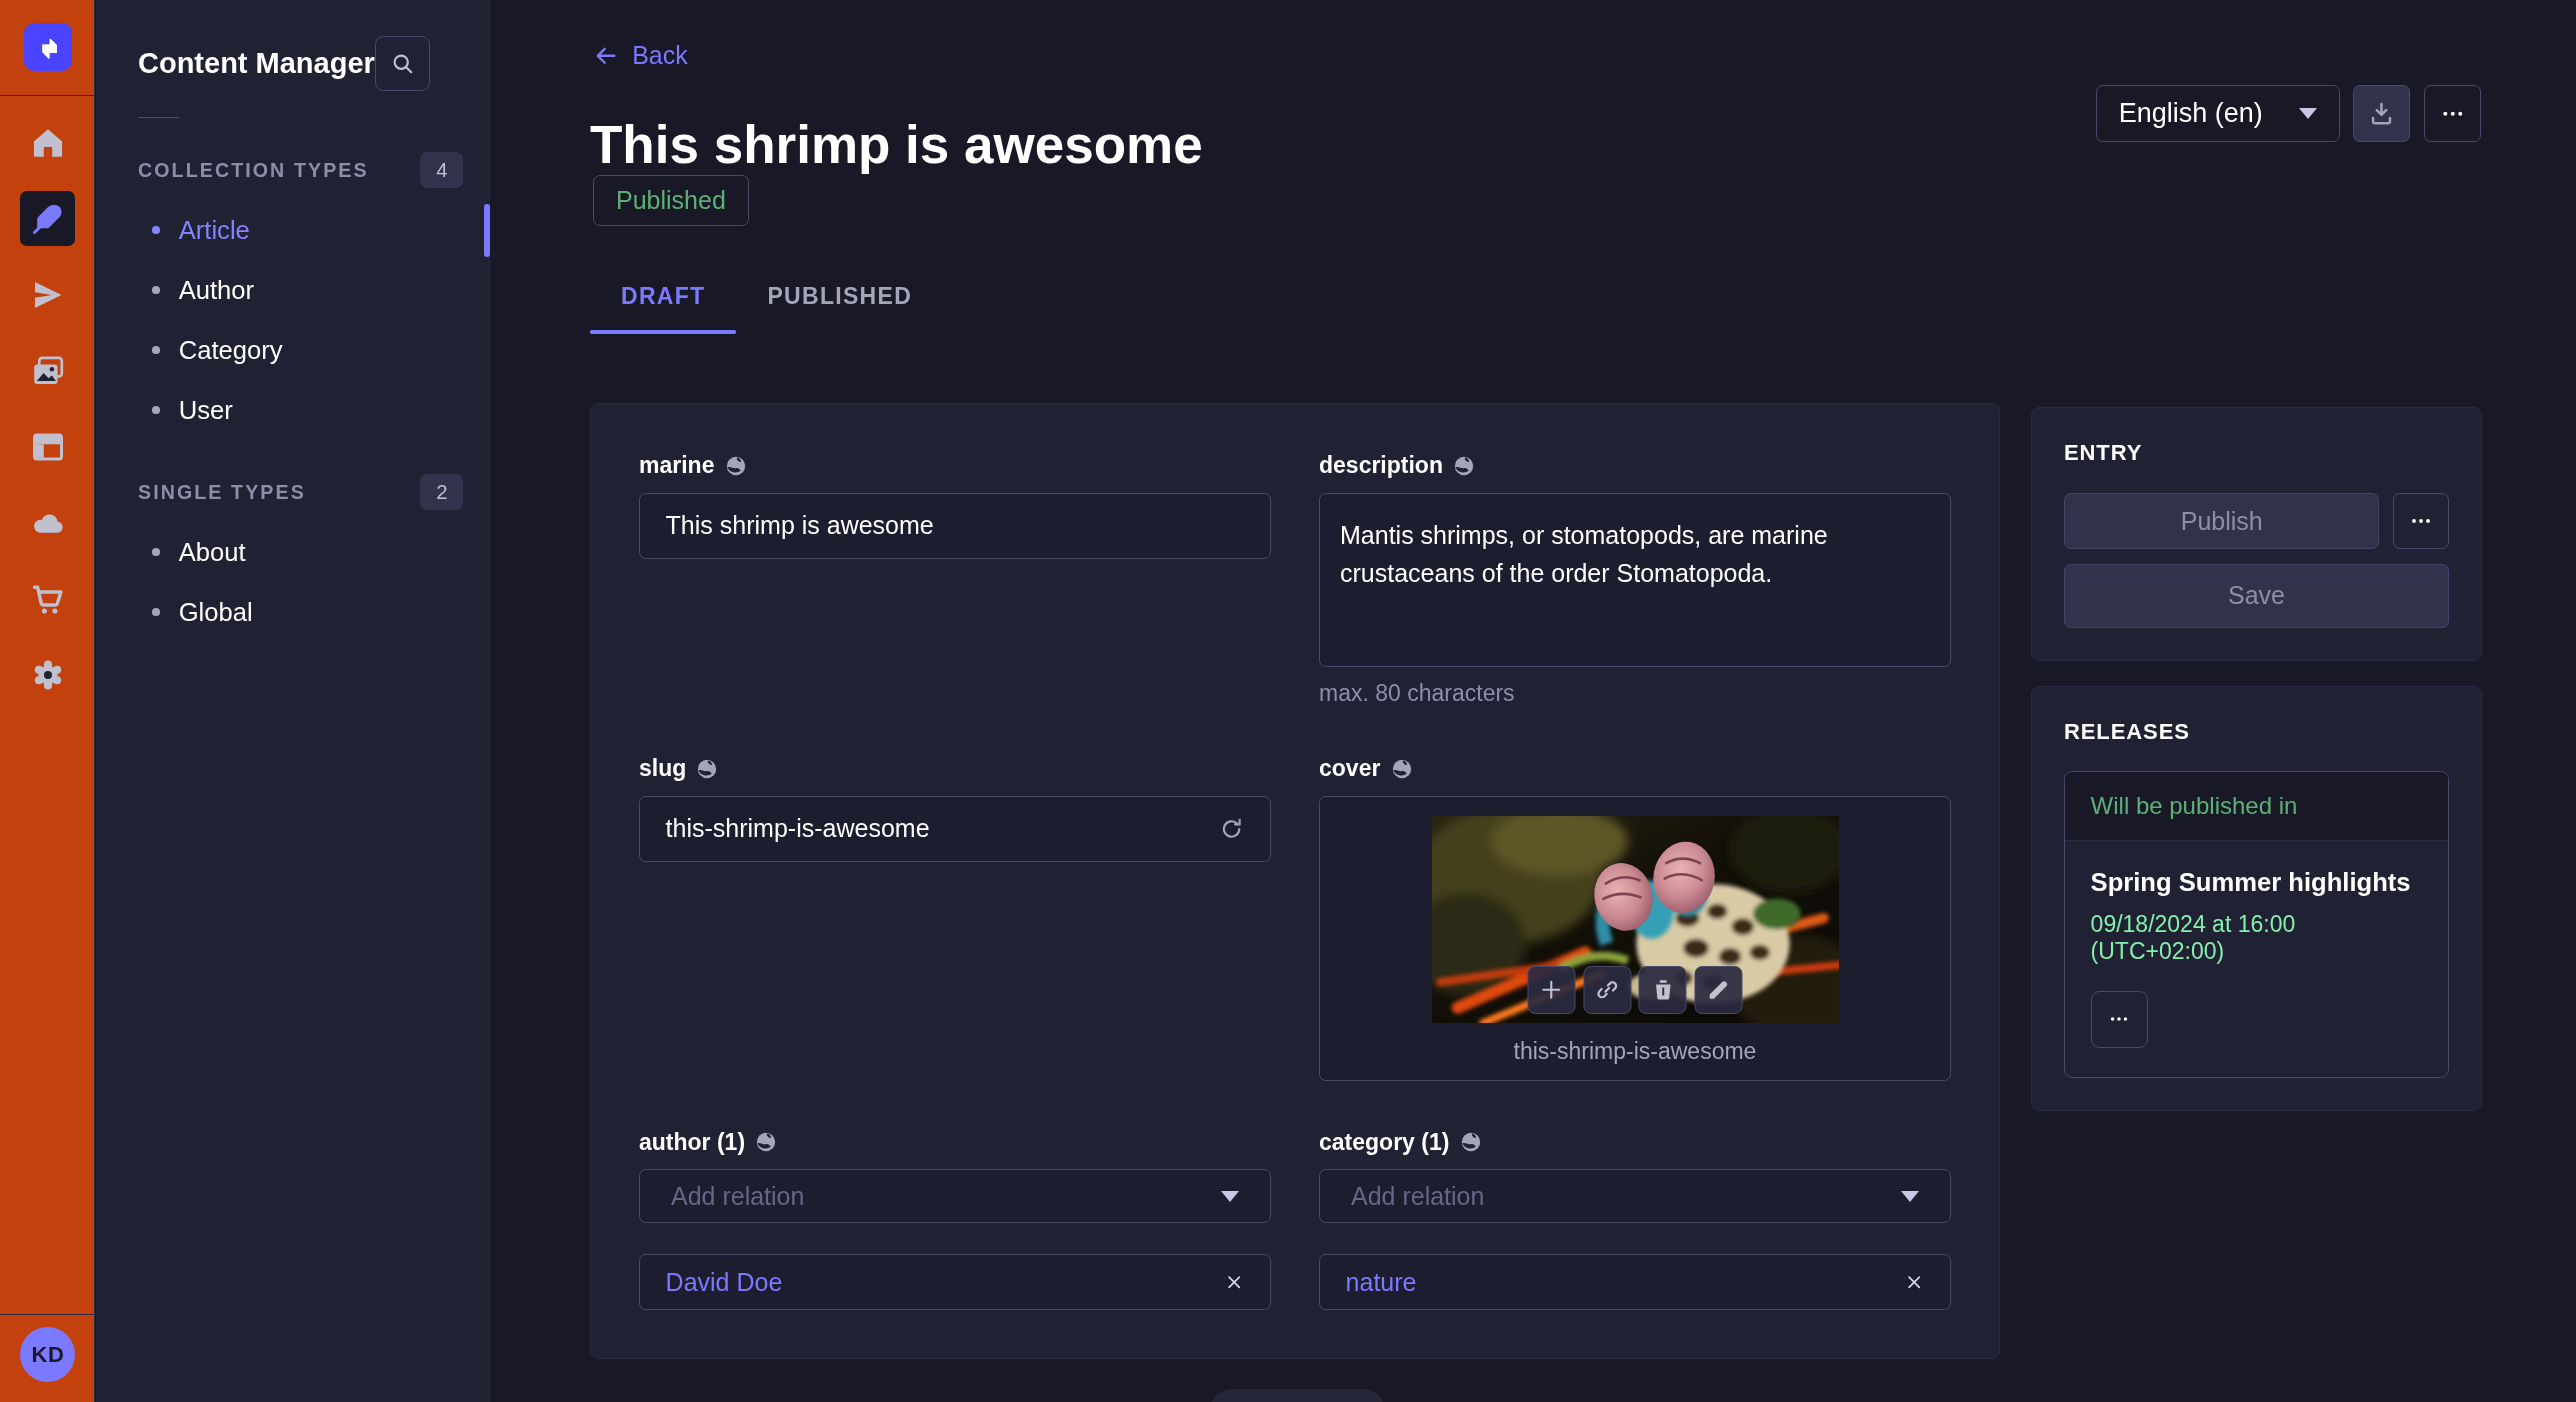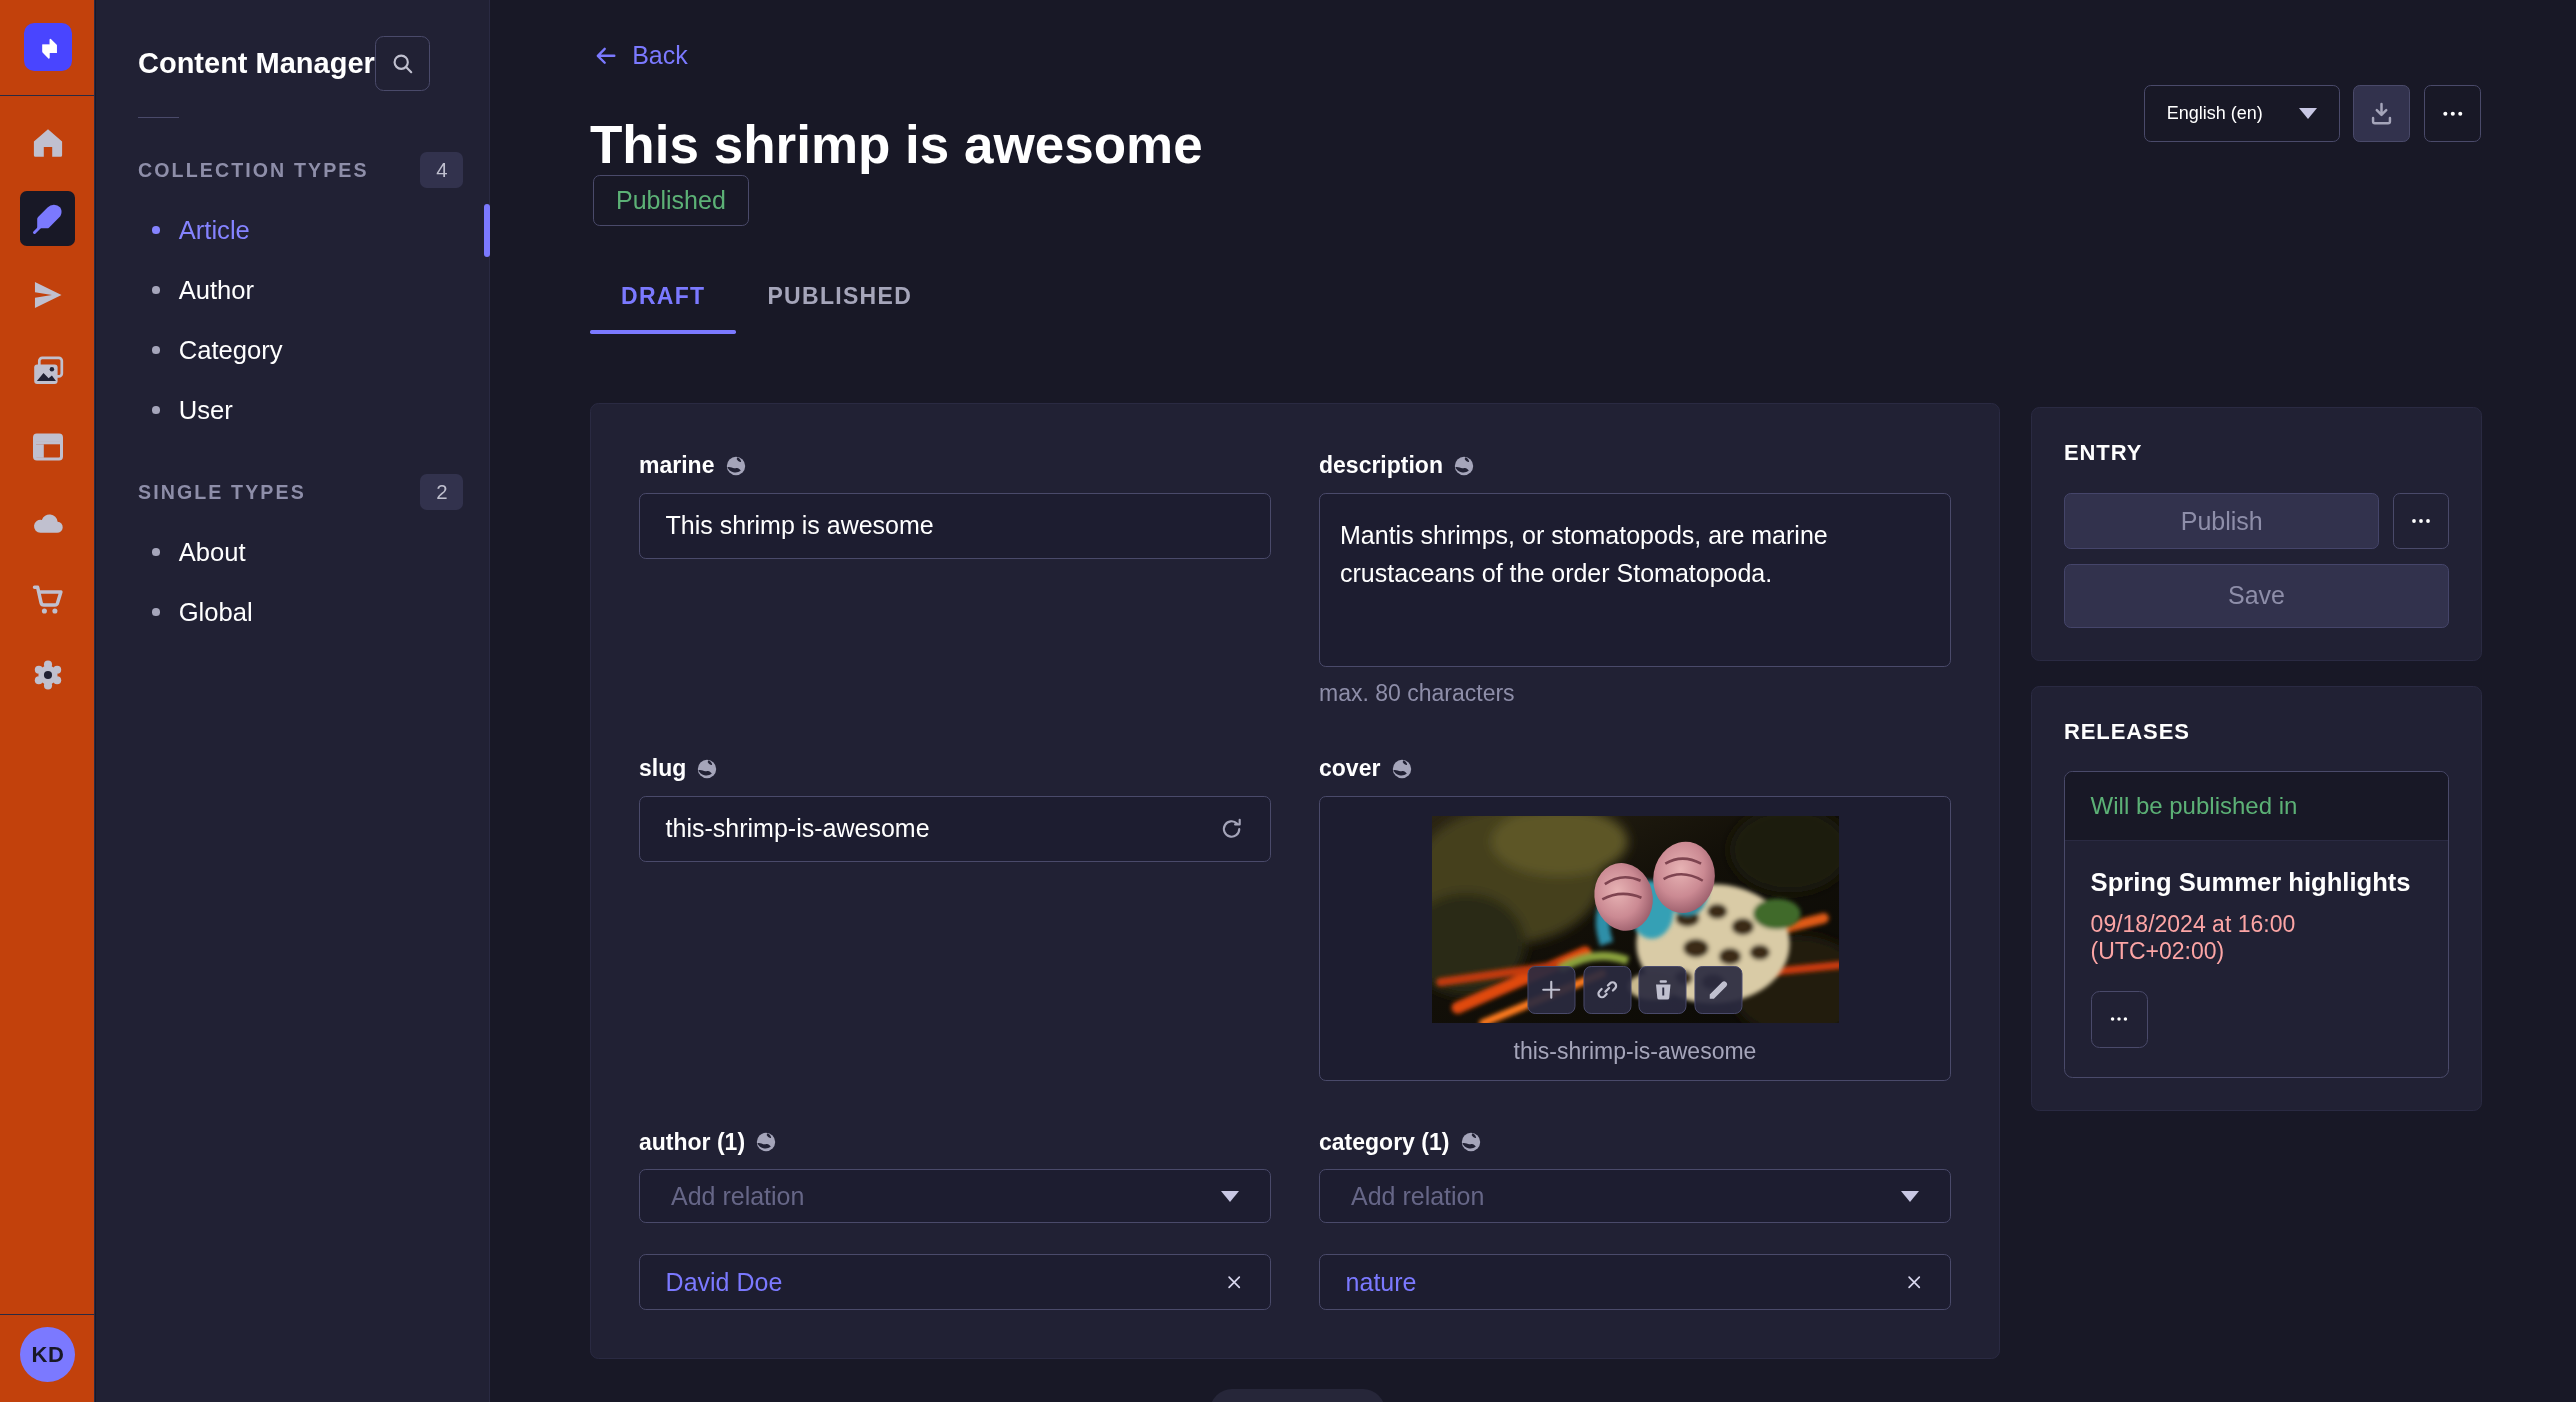--- a/index.html
+++ b/index.html
@@ -46,21 +46,21 @@
 
   
   .main{position:absolute;left:492px;top:0;width:2084px;height:1402px;}
   .back-link{position:absolute;left:101px;top:41px;display:flex;align-items:center;gap:13.6px;
              color:#7b79ff;font-size:25px;}
   .page-title{position:absolute;left:98px;top:78px;font-size:53px;font-weight:bold;color:#ffffff;}
   .status-badge{position:absolute;left:101px;top:175px;border:0.9px solid #4a4a6a;border-radius:6.8px;
                 padding:10.2px 22px;font-size:25px;color:#5cb176;background:transparent;}
   .top-controls{position:absolute;top:85px;right:95px;display:flex;align-items:center;gap:13.6px;}
   .locale-select{height:55px;border:0.9px solid #4a4a6a;border-radius:6.8px;display:flex;align-items:center;
-                 gap:36px;padding:0 22px;font-size:18px;color:#ffffff;background:transparent;}
+                 gap:36px;padding:0 22px;font-size:27px;color:#ffffff;background:transparent;}
   .caret{width:0;height:0;border-left:9.4px solid transparent;border-right:9.4px solid transparent;
          border-top:11px solid #c8c7e4;}
   .icon-btn{width:55px;height:55px;border-radius:6.8px;border:0.9px solid #4a4a6a;background:transparent;
             display:flex;align-items:center;justify-content:center;}
   .icon-btn.filled{background:#32324d;}
 
   .tabs{position:absolute;left:98px;top:283px;display:flex;}
   .tab{padding:0 31px;font-size:23px;font-weight:bold;letter-spacing:1.3px;color:#a5a5ba;
        height:51px;display:flex;align-items:flex-start;position:relative;}
   .tab.active{color:#7b79ff;}
@@ -99,21 +99,21 @@
   .entry-buttons{margin-top:27px;display:flex;gap:13.6px;}
   .btn{border-radius:6.8px;font-size:25px;display:flex;align-items:center;justify-content:center;box-sizing:border-box;}
   .btn-publish{flex:1;height:56px;background:#32324d;border:0.9px solid #45456a;color:#8e8ea9;}
   .btn-more{width:56px;height:56px;background:transparent;border:0.9px solid #4a4a6a;}
   .btn-save{width:100%;height:64px;margin-top:14.5px;background:#32324d;border:0.9px solid #45456a;color:#8e8ea9;}
   .release-card{margin-top:25.6px;border:0.9px solid #4a4a6a;border-radius:8.5px;overflow:hidden;}
   .release-head{background:#181826;border-bottom:0.9px solid #2a2a42;padding:20.4px 25.6px;
                 font-size:24px;color:#5cb176;}
   .release-body{padding:27px 25.6px 29px 25.6px;}
   .release-name{font-size:25.6px;font-weight:bold;color:#ffffff;}
-  .release-date{margin-top:13.6px;font-size:23px;color:#fca5a5;}
+  .release-date{margin-top:13.6px;font-size:23px;color:#86efac;}
   .release-more{margin-top:25.6px;width:55px;height:55px;border-radius:8.5px;border:0.9px solid #4a4a6a;
                 background:transparent;display:flex;align-items:center;justify-content:center;}
 
   .bottom-pill{position:absolute;left:718px;top:1389px;width:175px;height:39px;background:#262639;
                border-radius:22px 22px 0 0;}
 </style>
 </head>
 <body>
 
 <div class="app">

